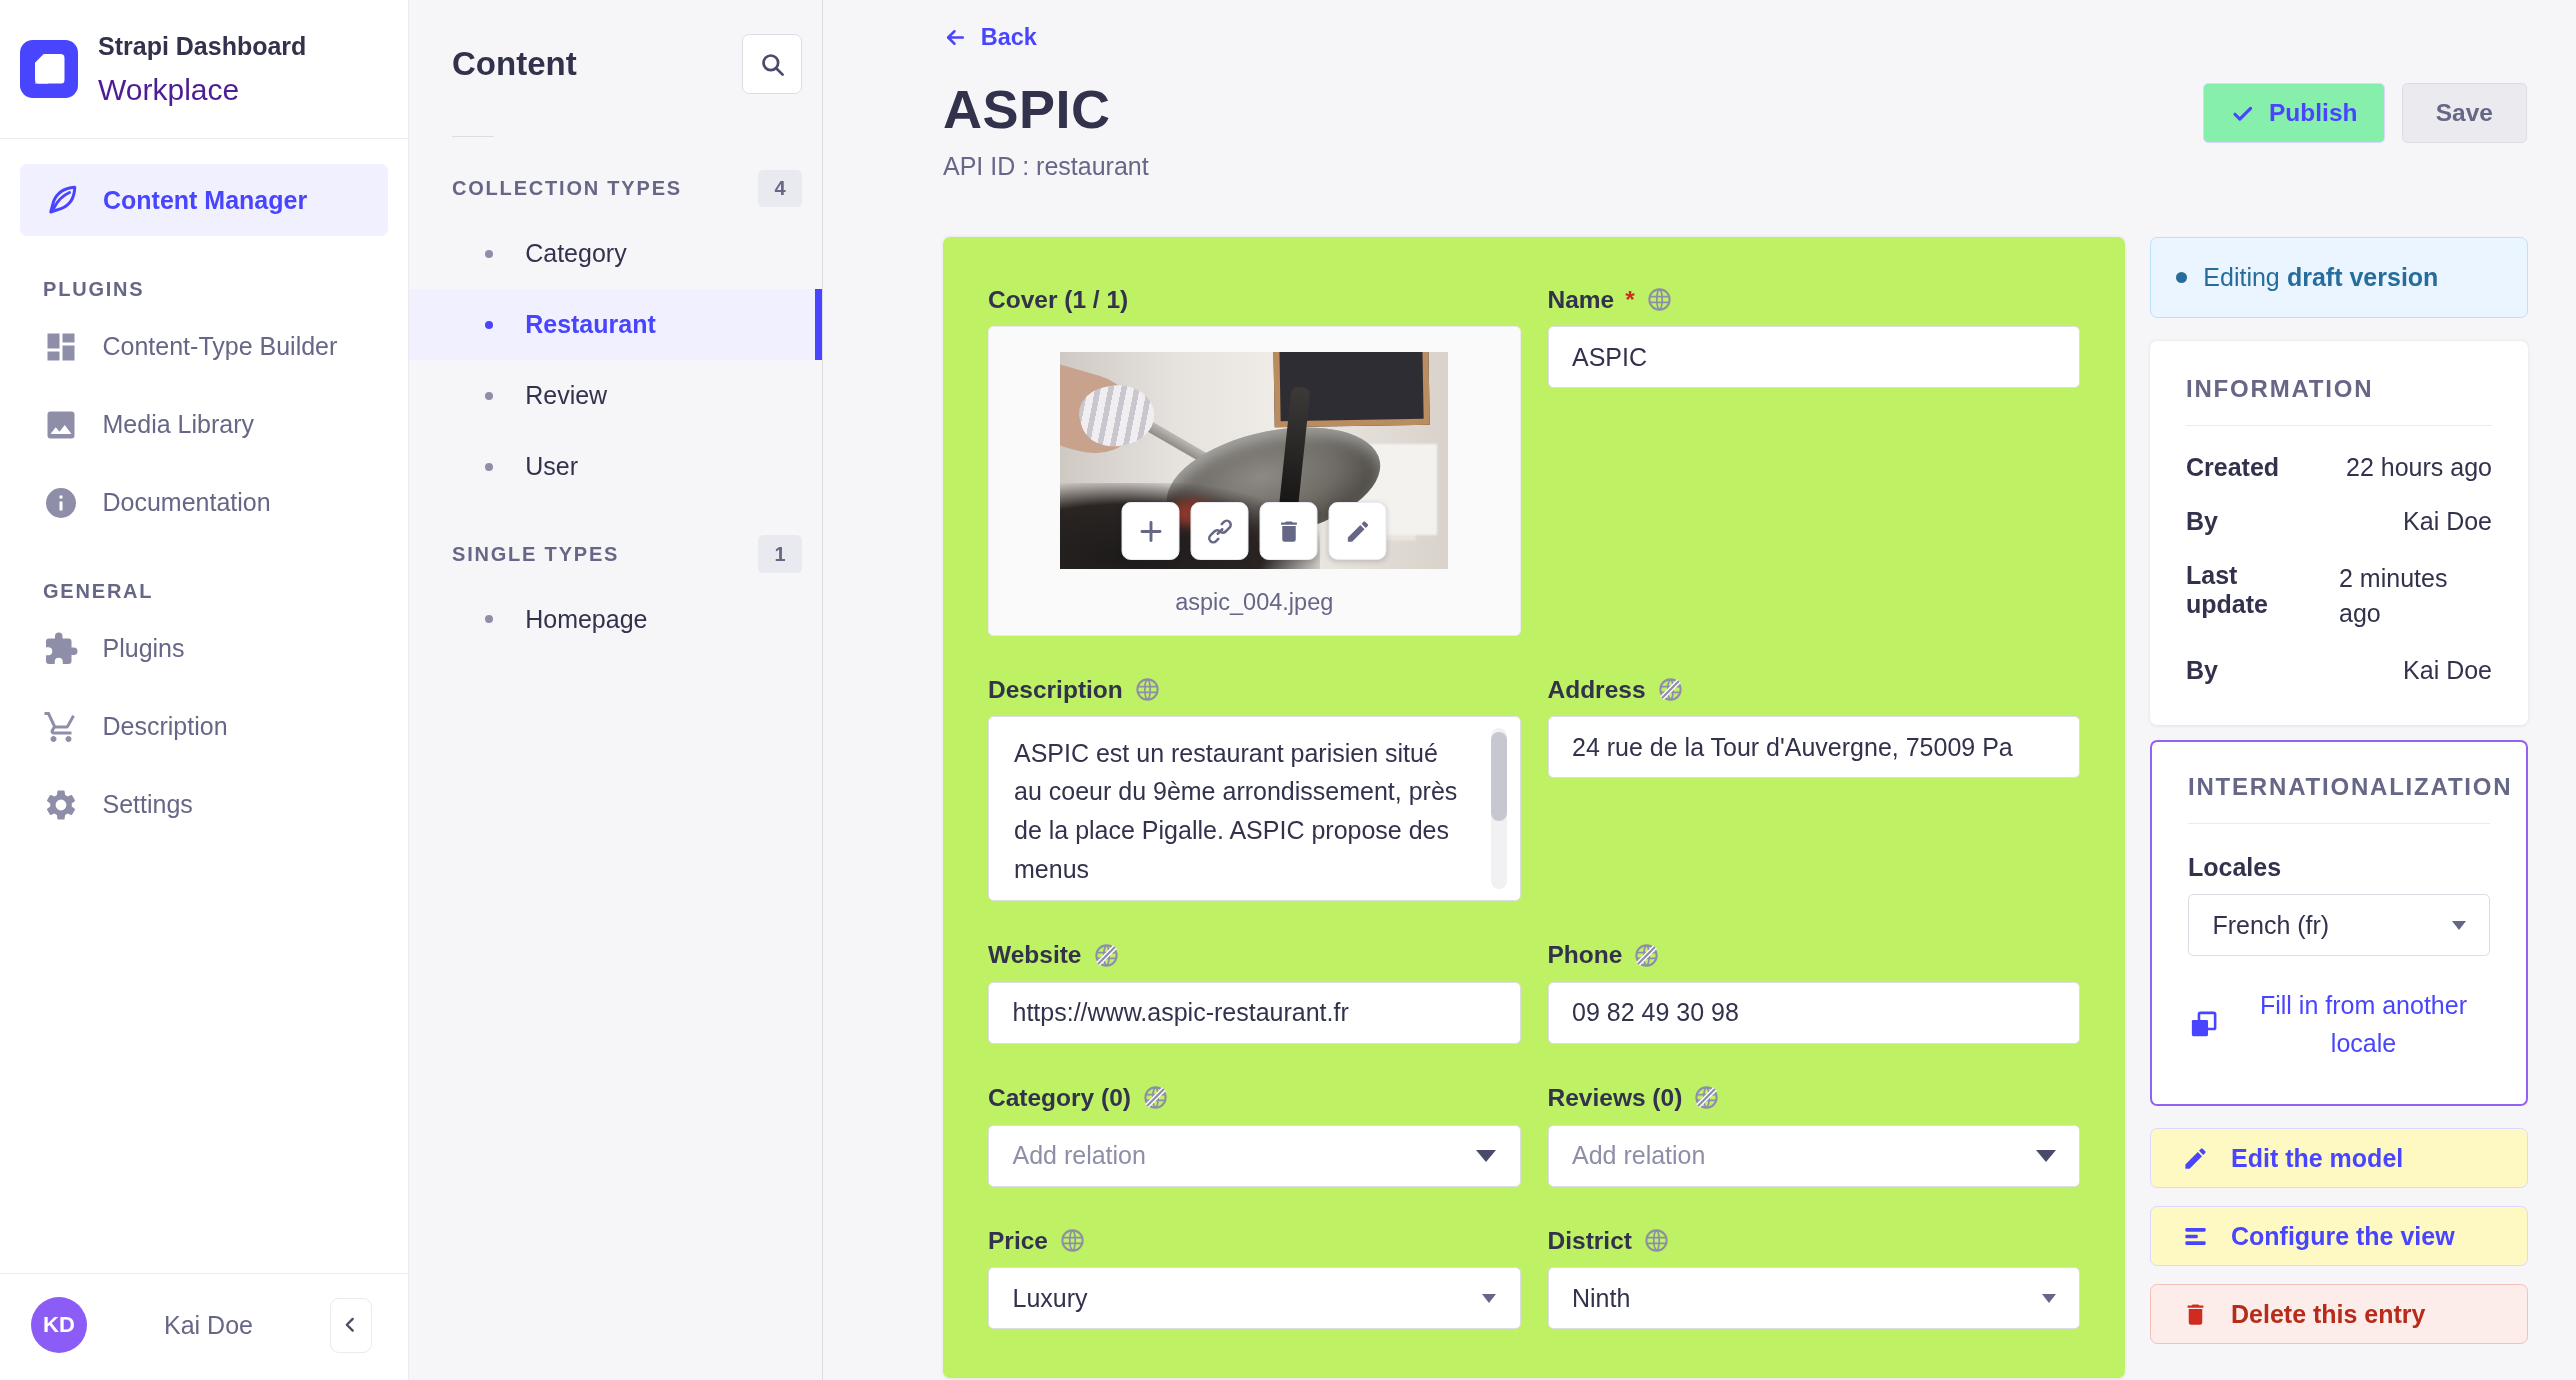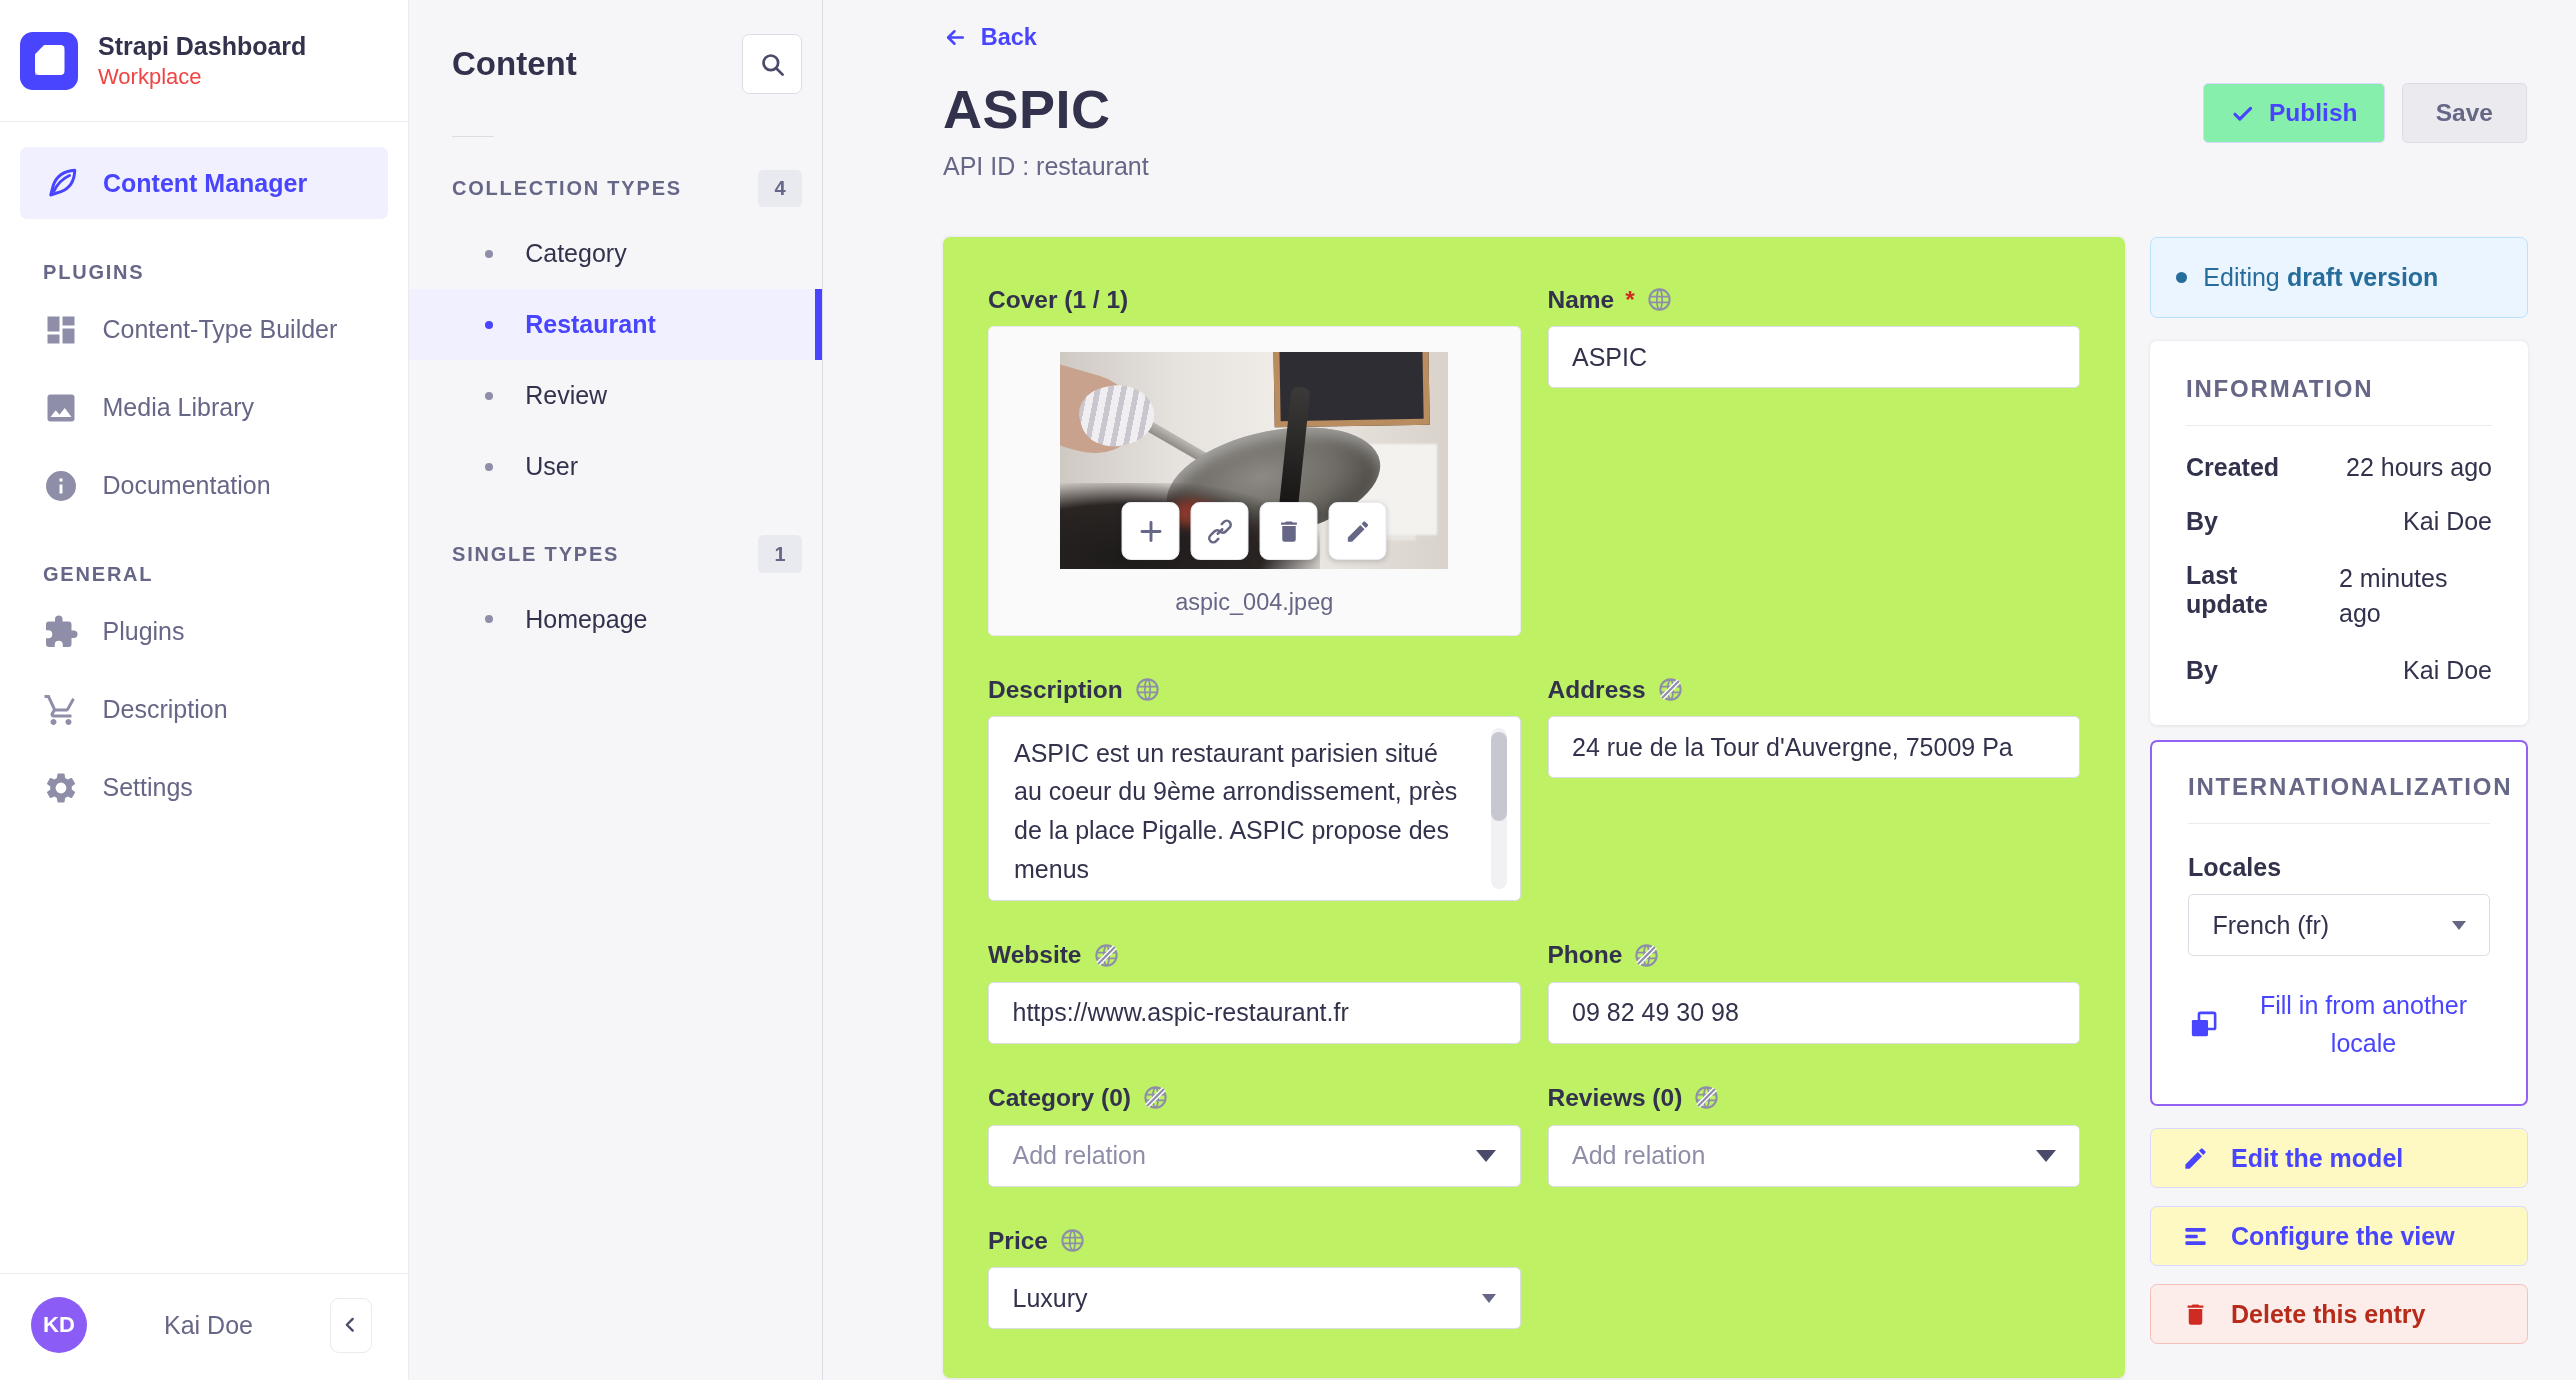--- a/index.html
+++ b/index.html
@@ -10,21 +10,21 @@
 
   
   .sb1{width:409px;min-width:409px;background:#fff;border-right:0.9px solid #eaeaef;
        display:flex;flex-direction:column;box-sizing:border-box}
   .brand{display:flex;align-items:center;gap:20px;padding:31px 22px 31px 20px;border-bottom:0.9px solid #eaeaef}
   .logo{width:58px;height:58px;border-radius:12.7px;background:#4945ff;position:relative;flex:none}
   .logo-a{position:absolute;left:14.5px;top:13.6px;width:30px;height:30px;background:#fff;border-radius:4.5px;
           clip-path:polygon(32% 0,100% 0,100% 100%,0 100%,0 32%)}
   .logo-b{position:absolute;left:14.5px;top:30px;width:13.6px;height:13.6px;background:rgba(255,255,255,.5)}
   .b-title{font-size:25px;font-weight:700;line-height:1.2;color:#32324d}
-  .b-sub{font-size:22px;color:#ef4444;margin-top:3px}
+  .b-sub{font-size:30px;color:#4c1d95;margin-top:12px}
   .cm{margin:25px 20px 3.6px;background:#f0f0ff;border-radius:7.2px;display:flex;align-items:center;gap:23.5px;
       padding:18px 23.5px;color:#4945ff;font-weight:700;font-size:25px;cursor:pointer}
   .cm svg{width:36px;height:36px}
   .sec-h{padding:38px 22px 7.2px 43px;font-size:20px;font-weight:700;letter-spacing:1.8px;color:#666687}
   .nav-it{display:flex;align-items:center;gap:23.5px;padding:21px 22px 21px 43px;font-size:25px;color:#666687;cursor:pointer}
   .nav-it svg{width:36px;height:36px;color:#8e8ea9;flex:none}
   .sb-foot{margin-top:auto;border-top:0.9px solid #eaeaef;display:flex;align-items:center;
            padding:23.5px 36px 27px 31px;gap:16.3px}
   .avatar{width:56px;height:56px;border-radius:50%;background:#8b5cf6;color:#fff;font-weight:700;font-size:22px;
           display:flex;align-items:center;justify-content:center;flex:none}
@@ -439,20 +439,33 @@
                 <circle cx="12" cy="12" r="9" fill="none" stroke="currentColor" stroke-width="1.8"></circle>
                 <path d="M12 3c-3.2 2.3-3.2 15.7 0 18M12 3c3.2 2.3 3.2 15.7 0 18M3.4 9.5h17.2M3.4 14.5h17.2" fill="none" stroke="currentColor" stroke-width="1.5"></path>
               </svg>
           </div>
           <div class="select">
             <span>Luxury</span>
             <span class="caret small"></span>
           </div>
         </div>
 
+        <div class="field">
+          <div class="f-label">
+            <span>District</span>
+            <svg viewBox="0 0 24 24">
+                <circle cx="12" cy="12" r="9" fill="none" stroke="currentColor" stroke-width="1.8"></circle>
+                <path d="M12 3c-3.2 2.3-3.2 15.7 0 18M12 3c3.2 2.3 3.2 15.7 0 18M3.4 9.5h17.2M3.4 14.5h17.2" fill="none" stroke="currentColor" stroke-width="1.5"></path>
+              </svg>
+          </div>
+          <div class="select">
+            <span>Ninth</span>
+            <span class="caret small"></span>
+          </div>
+        </div>
 
       </section>
 
       <aside class="aside">
         <div class="draft">
           <span class="draft-dot"></span>
           <span><span>Editing</span><b>draft version</b></span>
         </div>
 
         <div class="card">

